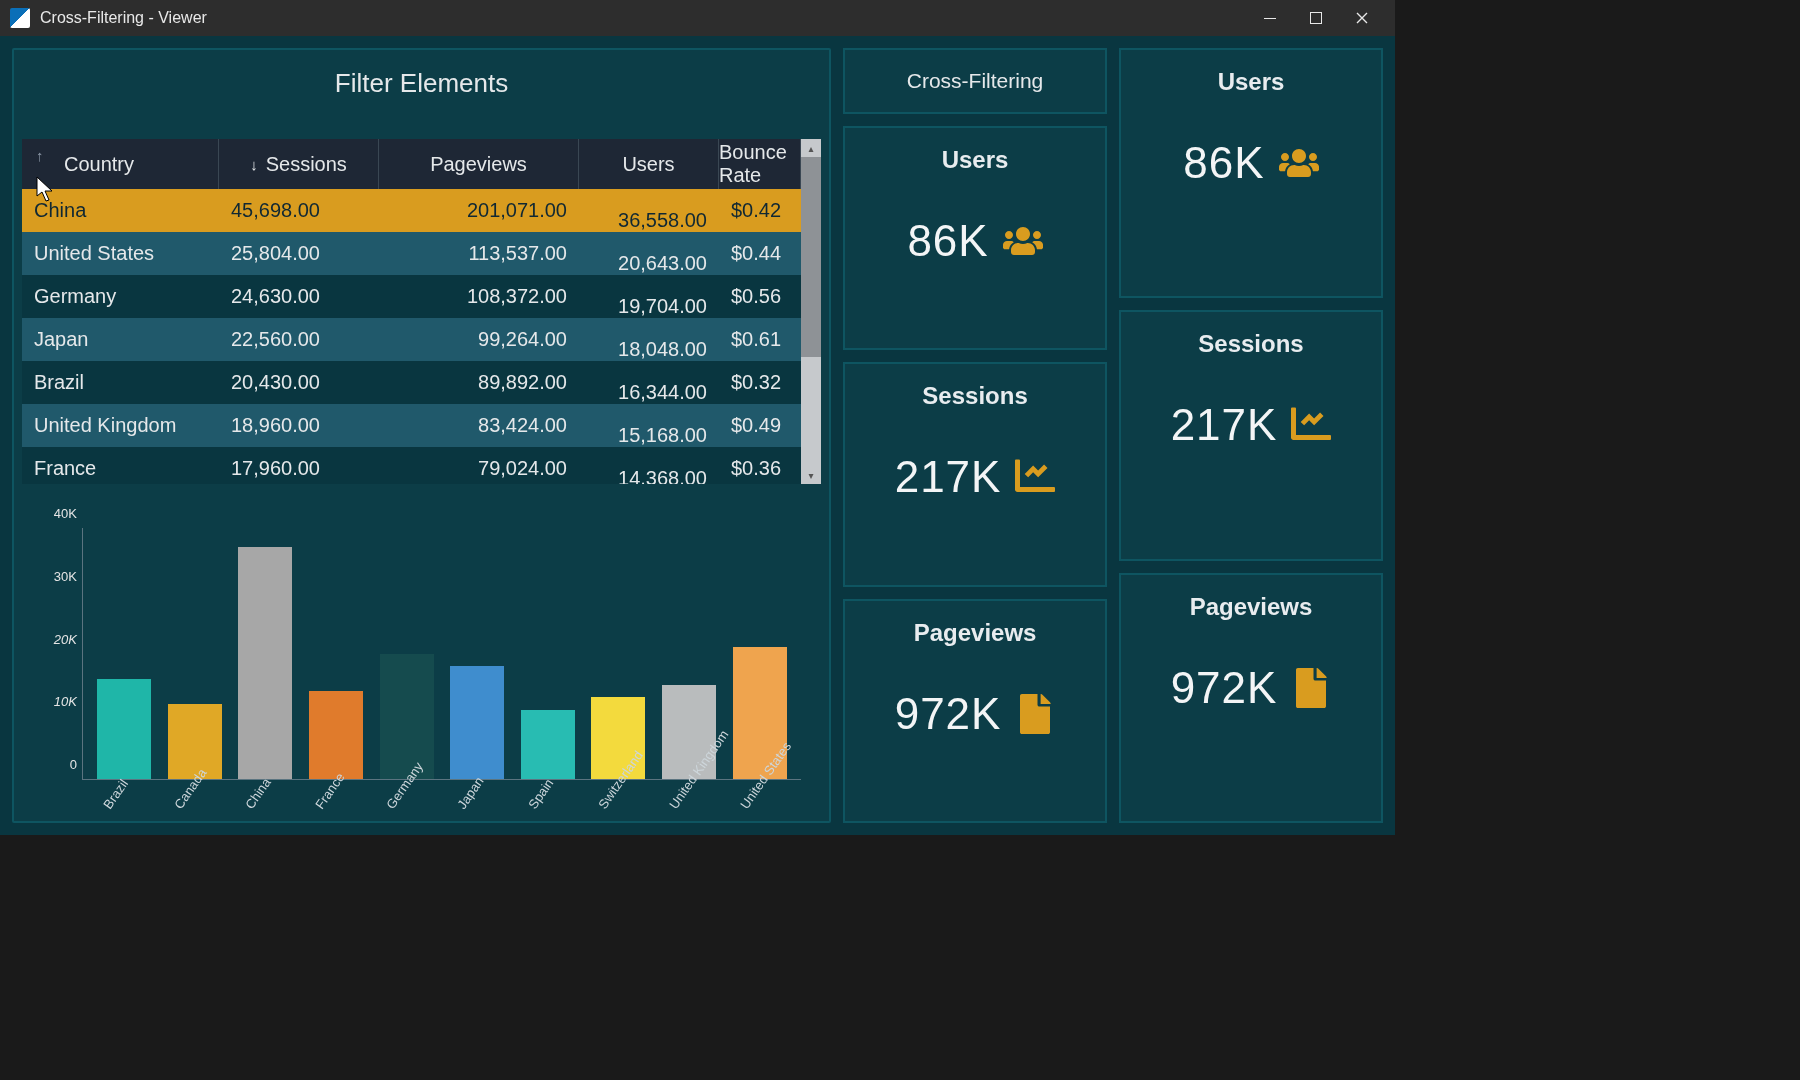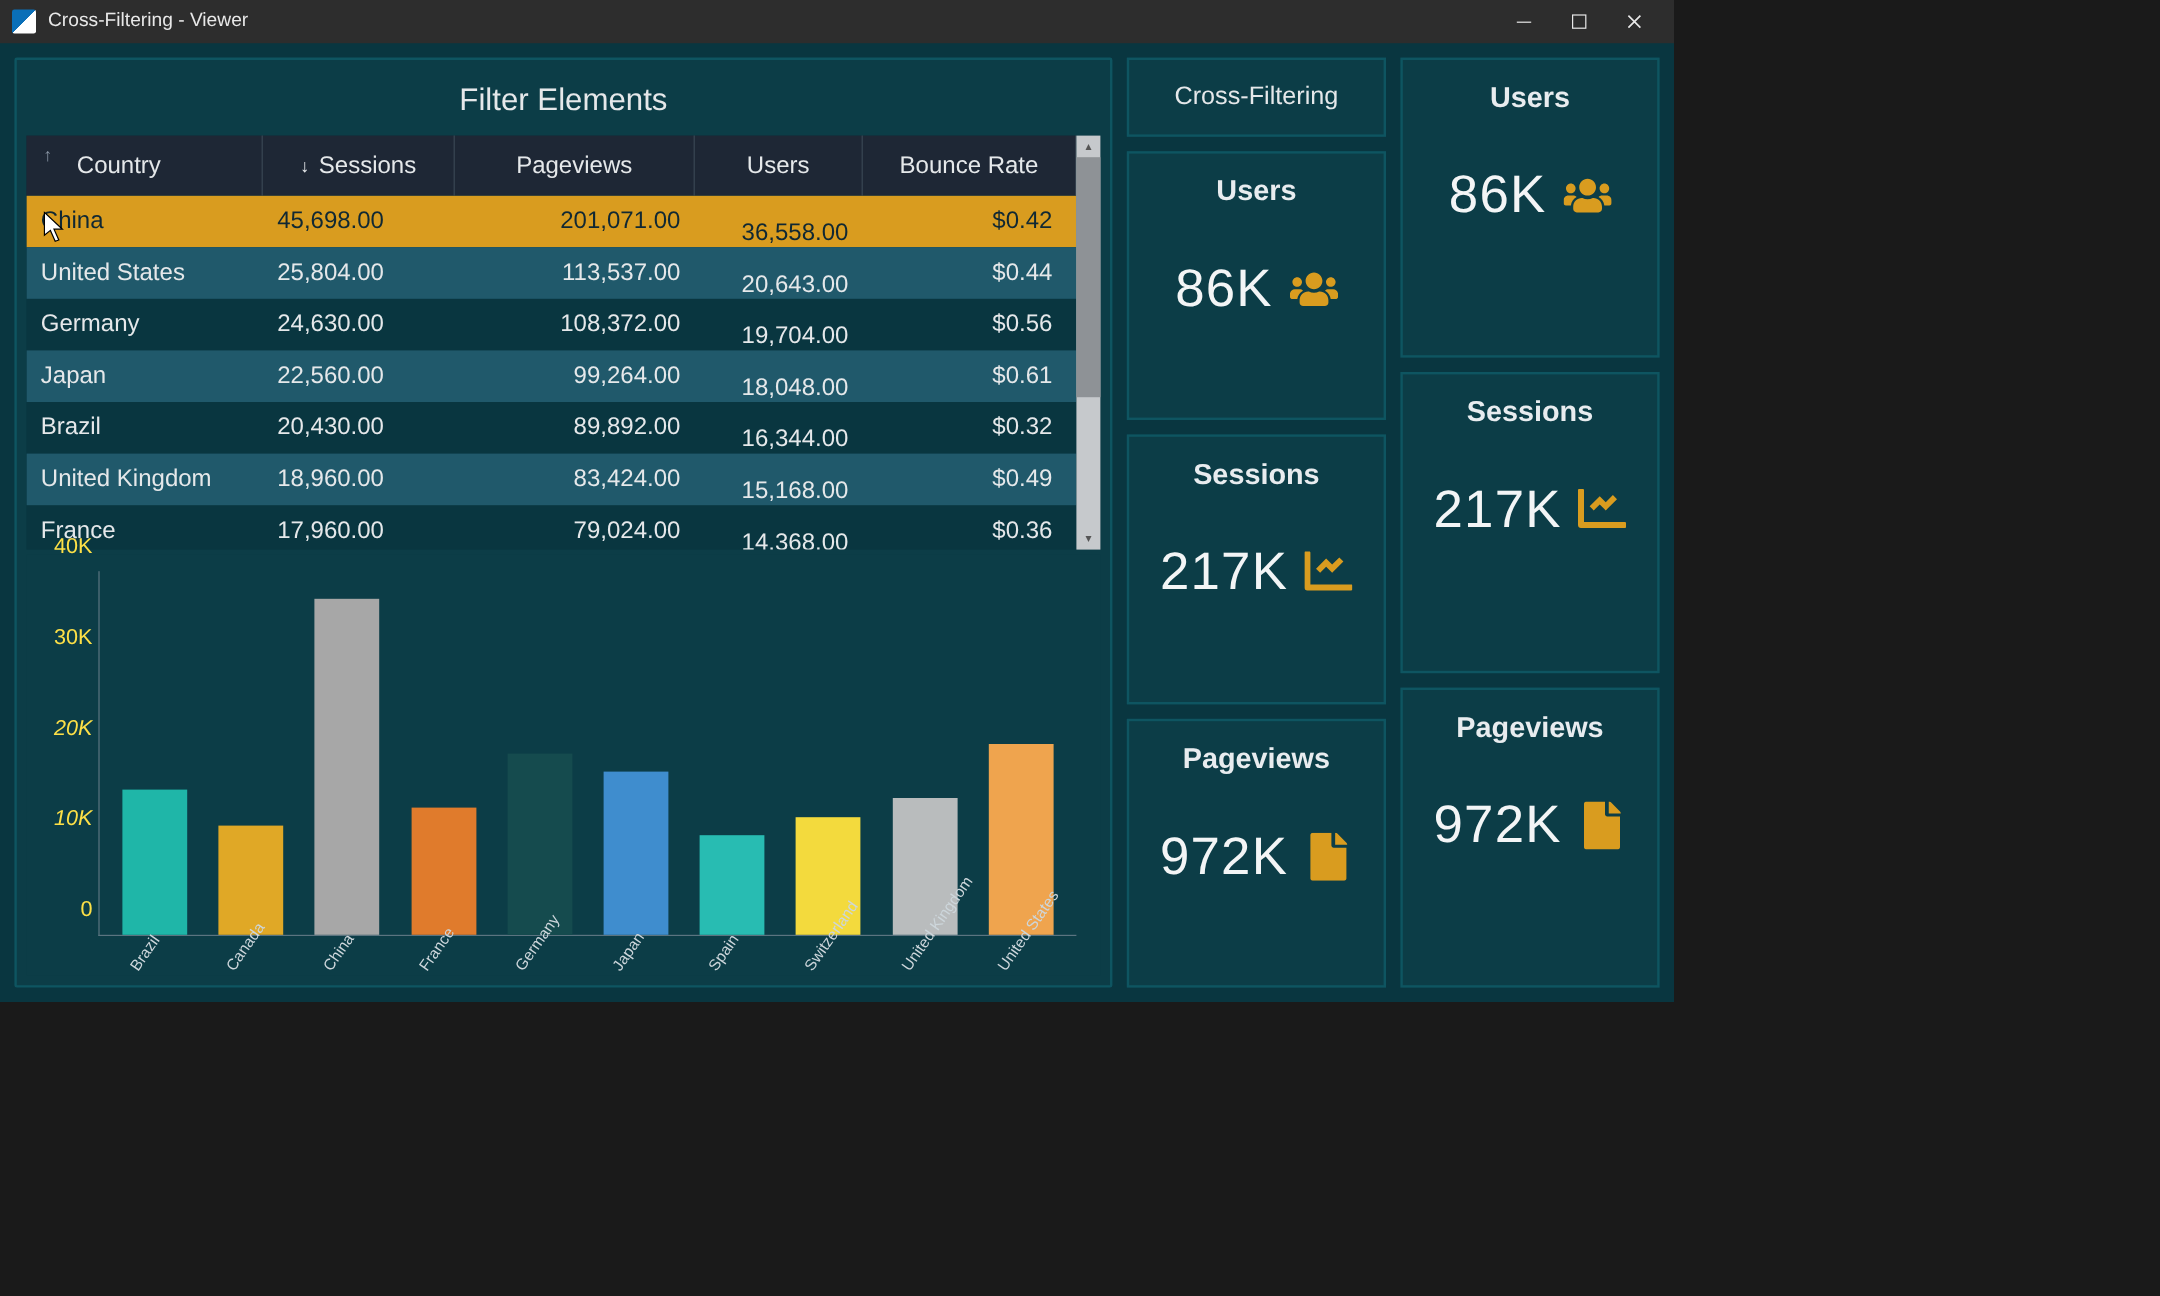--- a/index.html
+++ b/index.html
@@ -37,21 +37,21 @@
     color: #e8e8e8; font-size: 14px;
     cursor: pointer;
   }
   .titlebar .sq { width:12px; height:12px; border:1px solid #e8e8e8; }
   .titlebar .dash { width:12px; height:1px; background:#e8e8e8; }
   .titlebar .x svg { width:12px; height:12px; }
   .content {
     flex:1; display:flex; gap:12px; padding:12px;
   }
   .left-col {
-    flex:1; display:flex; flex-direction:column; gap:0;
+    flex:1; display:flex; flex-direction:column; gap:26px;
     background: #0c3d47;
     border: 2px solid #0e5561;
     border-radius:2px;
   }
   .panel-title {
     text-align:center;
     color:#e5e8ea;
     font-size:26px;
     font-weight:300;
     padding: 18px 0 14px;
@@ -110,30 +110,30 @@
     background:#0c3d47;
     position:relative;
     padding: 14px 20px 10px 60px;
     display:flex; flex-direction:column;
   }
   .plot-area {
     position:relative; flex:1; border-left:1px solid #5b7480; border-bottom:1px solid #5b7480;
   }
   .ytick {
     position:absolute; left:-48px; text-align:right; width:42px;
-    color:#fde047; font-size:18px; transform:translateY(-50%);
+    color:#e5e5e5; font-size:13px; transform:translateY(-50%);
   }
   .bars { position:absolute; inset:0; display:flex; align-items:flex-end; justify-content:space-around; padding:0 6px;}
   .bar-col { width:54px; display:flex; flex-direction:column; align-items:center; justify-content:flex-end; height:100%; }
   .bar { width:100%; }
   .xlabels { display:flex; justify-content:space-around; padding:0 6px; margin-top:8px;}
   .xlabel { width:54px; text-align:left; color:#cdd6db; font-size:13px; transform:rotate(-55deg) translate(-10px,12px); transform-origin:top left; white-space:nowrap;}
   
   .right-col {
-    width:216px;
+    width:264px;
     display:flex; flex-direction:column; gap:12px;
   }
   .col-header {
     height:66px; background:#0c3d47; border:2px solid #0e5561;
     display:flex; align-items:center; justify-content:center;
     color:#e5e8ea; font-size:21px; font-weight:300;
   }
   .kpi {
     flex:1; background:#0c3d47; border:2px solid #0e5561;
     display:flex; flex-direction:column; align-items:center;

